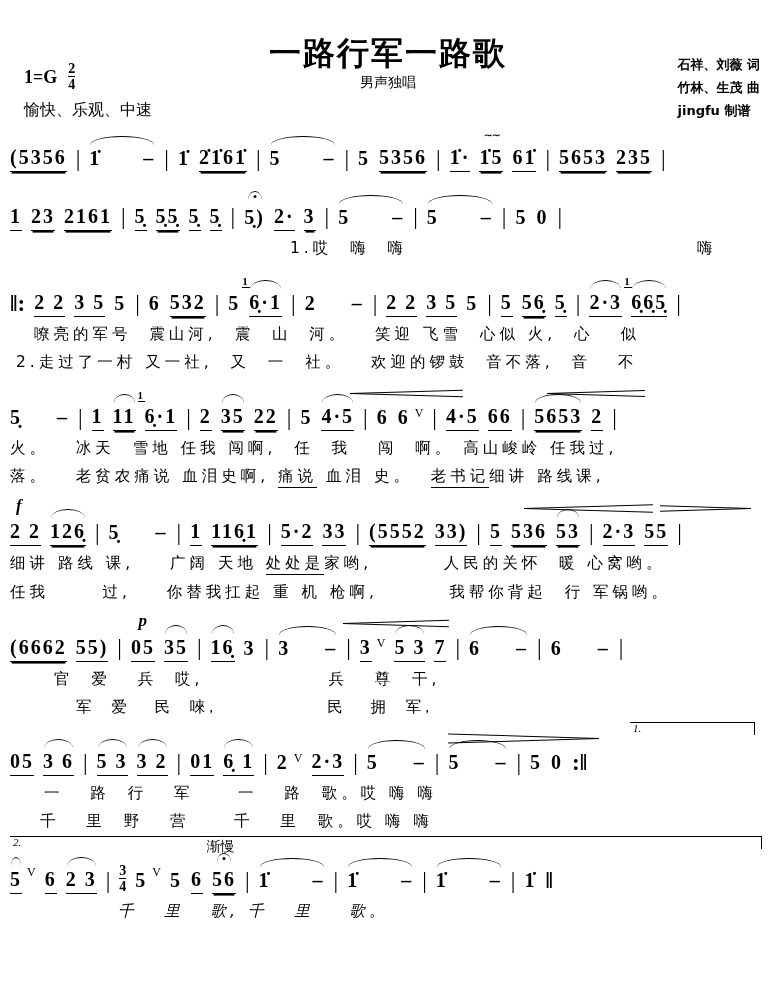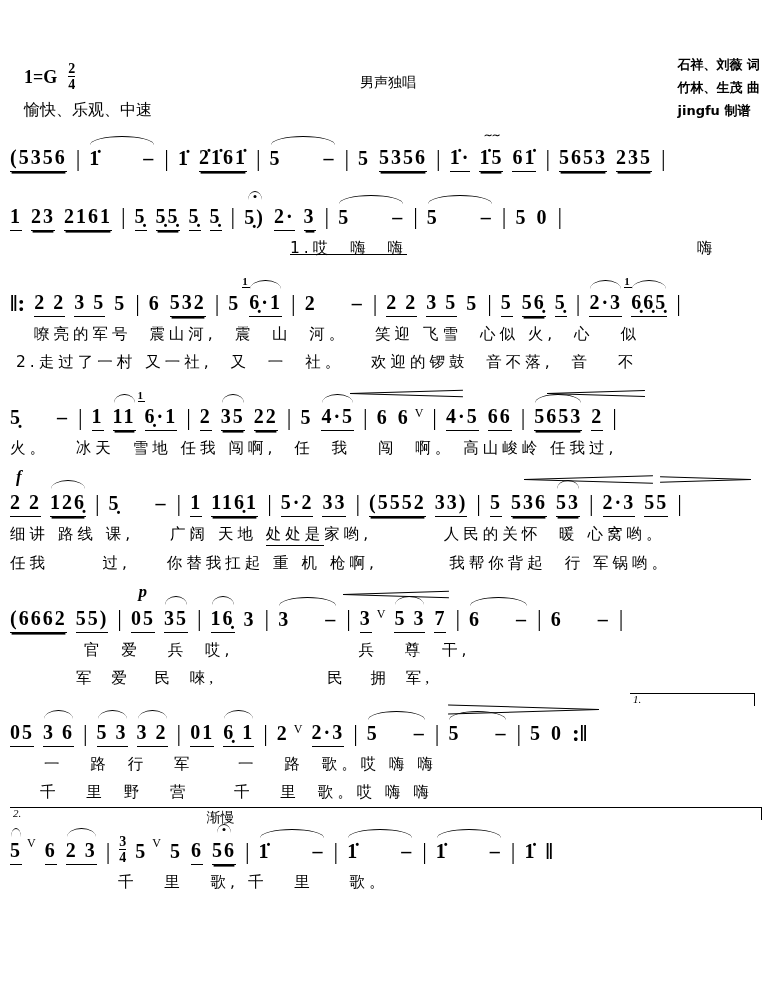--- a/index.html
+++ b/index.html
@@ -64,20 +64,21 @@
 
   
   .lyr{display:flex;white-space:pre;margin-top:7px;font-size:15.5px;letter-spacing:4px;}
   .lyr .lu{border-bottom:1.6px solid #000;}
 </style>
 </head>
 <body>
 
 <div class="page">
   <div class="header">
+    <div class="title">一路行军一路歌</div>
     <div class="subtitle">男声独唱</div>
     <div class="keybox">
       <span>1=G</span>
       <span class="frac">
         <span class="num">2</span>
         <span class="den">4</span>
       </span>
     </div>
     <div class="tempo">愉快、乐观、中速</div>
     <div class="credits">
@@ -86,55 +87,56 @@
       <div>jingfu 制谱</div>
     </div>
   </div>
 
   <div>
       <div class="system">
         <div class="notes"><span class="tok u2">(5356</span><span class="tok bar">|</span><span class="tok arc">1̇      –</span><span class="tok bar">|</span><span class="tok">1̇</span><span class="tok u2">2̇1̇61̇</span><span class="tok bar">|</span><span class="tok arc">5      –</span><span class="tok bar">|</span><span class="tok">5</span><span class="tok u2">5356</span><span class="tok bar">|</span><span class="tok u1">1̇·</span><span class="tok u2">1̇5<span class="orn">∼∼</span></span><span class="tok u1">61̇</span><span class="tok bar">|</span><span class="tok u2">5653</span><span class="tok u2">235</span><span class="tok bar">|</span></div>
       </div>
       <div class="system">
         <div class="notes"><span class="tok u1">1</span><span class="tok u2">23</span><span class="tok u2">2161</span><span class="tok bar">|</span><span class="tok u1">5̣</span><span class="tok u2">5̣5̣</span><span class="tok u1">5̣</span><span class="tok u1">5̣</span><span class="tok bar">|</span><span class="tok">5̣)<span class="ferm"></span></span><span class="tok u1">2·</span><span class="tok u2">3</span><span class="tok bar">|</span><span class="tok arc">5      –</span><span class="tok bar">|</span><span class="tok arc">5      –</span><span class="tok bar">|</span><span class="tok">5</span><span class="tok">0</span><span class="tok bar">|</span></div>
-        <div class="lyr"><span style="margin-left: 280px; text-decoration: underline;">1.哎  嗨  嗨</span><span style="margin-left: 290px;">嗨</span></div>
+        <div class="lyr"><span style="margin-left: 280px;">1.哎  嗨  嗨</span><span style="margin-left: 290px;">嗨</span></div>
       </div>
       <div class="system">
         <div class="notes"><span class="tok bar rep">‖:</span><span class="tok u1">2 2</span><span class="tok u1">3 5</span><span class="tok">5</span><span class="tok bar">|</span><span class="tok">6</span><span class="tok u2">532</span><span class="tok bar">|</span><span class="tok">5</span><span class="tok u1 arc">6̣·1<span class="grace">1</span></span><span class="tok bar">|</span><span class="tok">2     –</span><span class="tok bar">|</span><span class="tok u1">2 2</span><span class="tok u1">3 5</span><span class="tok">5</span><span class="tok bar">|</span><span class="tok u1">5</span><span class="tok u2">56̣</span><span class="tok u1">5̣</span><span class="tok bar">|</span><span class="tok u1 arc">2·3</span><span class="tok u1 arc">6̣6̣5̣<span class="grace">1</span></span><span class="tok bar">|</span></div>
         <div class="lyr"><span style="margin-left: 24px;">嘹亮的军号  震山河,  震  山  河。   笑迎 飞雪  心似 火,  心   似</span></div>
         <div class="lyr"><span style="margin-left: 6px;">2.走过了一村 又一社,  又  一  社。   欢迎的锣鼓  音不落,  音   不</span></div>
       </div>
       <div class="system">
         <div class="mark cresc" style="left: 45%; width: 15%;"></div>
         <div class="mark cresc" style="left: 71%; width: 13%;"></div>
         <div class="notes"><span class="tok">5̣     –</span><span class="tok bar">|</span><span class="tok u1">1</span><span class="tok u2 arc">11</span><span class="tok u1">6̣·1<span class="grace">1</span></span><span class="tok bar">|</span><span class="tok u1">2</span><span class="tok u2 arc">35</span><span class="tok u2">22</span><span class="tok bar">|</span><span class="tok">5</span><span class="tok u1 arc">4·5</span><span class="tok bar">|</span><span class="tok">6</span><span class="tok">6</span><span class="tok breath">V</span><span class="tok bar">|</span><span class="tok u1">4·5</span><span class="tok u1">66</span><span class="tok bar">|</span><span class="tok u2 arc">5653</span><span class="tok u1">2</span><span class="tok bar">|</span></div>
         <div class="lyr"><span>火。   冰天  雪地 任我 闯啊,  任  我   闯  啊。 高山峻岭 任我过,</span></div>
+        <div class="lyr"><span>落。   老贫农痛说 血泪史啊, </span><span class="lu">痛说</span><span> 血泪 史。  </span><span class="lu">老书记</span><span>细讲 路线课,</span></div>
       </div>
       <div class="system">
         <div class="mark dyn" style="left: 6px;">f</div>
         <div class="mark cresc" style="left: 68%; width: 17%;"></div>
         <div class="mark decresc" style="left: 86%; width: 12%;"></div>
         <div class="notes"><span class="tok u1">2 2</span><span class="tok u2 arc">126̣</span><span class="tok bar">|</span><span class="tok">5̣     –</span><span class="tok bar">|</span><span class="tok u1">1</span><span class="tok u2">116̣1</span><span class="tok bar">|</span><span class="tok u1">5·2</span><span class="tok u1">33</span><span class="tok bar">|</span><span class="tok u2">(5552</span><span class="tok u1">33)</span><span class="tok bar">|</span><span class="tok u1">5</span><span class="tok u2">536</span><span class="tok u2 arc">53</span><span class="tok bar">|</span><span class="tok u1">2·3</span><span class="tok u1">55</span><span class="tok bar">|</span></div>
         <div class="lyr"><span>细讲 路线 课,    广阔 天地 </span><span class="lu">处处是</span><span>家哟,        人民的关怀  暖 心窝哟。</span></div>
         <div class="lyr"><span>任我      过,    你替我扛起 重 机 枪啊,        我帮你背起  行 军锅哟。</span></div>
       </div>
       <div class="system">
         <div class="mark dyn" style="left: 17%;">p</div>
         <div class="mark cresc" style="left: 44%; width: 14%;"></div>
         <div class="notes"><span class="tok u2">(6662</span><span class="tok u1">55)</span><span class="tok bar">|</span><span class="tok u1">05</span><span class="tok u1 arc">35</span><span class="tok bar">|</span><span class="tok u1 arc">16̣</span><span class="tok">3</span><span class="tok bar">|</span><span class="tok arc">3     –</span><span class="tok bar">|</span><span class="tok u1">3</span><span class="tok breath">V</span><span class="tok u1 arc">5 3</span><span class="tok u1">7</span><span class="tok bar">|</span><span class="tok arc">6     –</span><span class="tok bar">|</span><span class="tok">6     –</span><span class="tok bar">|</span></div>
-        <div class="lyr"><span style="margin-left: 74px;">官  爱   兵  哎,              兵   尊  干,</span></div>
+        <div class="lyr"><span style="margin-left: 44px;">官  爱   兵  哎,              兵   尊  干,</span></div>
         <div class="lyr"><span style="margin-left: 66px; font-family: Liberation Serif, serif;">军  爱   民  唻,              民   拥  军,</span></div>
       </div>
       <div class="system">
         <div class="mark decresc" style="left: 58%; width: 20%;"></div>
         <div class="mark volta" style="left: 82%; width: 16%;">1.</div>
         <div class="notes"><span class="tok u1">05</span><span class="tok u1 arc">3 6</span><span class="tok bar">|</span><span class="tok u1 arc">5 3</span><span class="tok u1 arc">3 2</span><span class="tok bar">|</span><span class="tok u1">01</span><span class="tok u1 arc">6̣ 1</span><span class="tok bar">|</span><span class="tok">2</span><span class="tok breath">V</span><span class="tok u1">2·3</span><span class="tok bar">|</span><span class="tok arc">5     –</span><span class="tok bar">|</span><span class="tok arc">5     –</span><span class="tok bar">|</span><span class="tok">5</span><span class="tok">0</span><span class="tok bar rep">:‖</span></div>
         <div class="lyr"><span style="margin-left: 34px;">一   路  行   军     一   路  歌。哎 嗨 嗨</span></div>
         <div class="lyr"><span style="margin-left: 30px;">千   里  野   营     千   里  歌。哎 嗨 嗨</span></div>
       </div>
       <div class="system">
         <div class="mark volta" style="left: 0%; width: 99%;">2.</div>
         <div class="mark text" style="left: 26%;">渐慢</div>
         <div class="notes"><span class="tok u1 arc">5</span><span class="tok breath">V</span><span class="tok u1">6</span><span class="tok u1 arc">2 3</span><span class="tok bar">|</span><span class="tok time"><span class="num">3</span><span class="den">4</span></span><span class="tok">5</span><span class="tok breath">V</span><span class="tok">5</span><span class="tok u1">6</span><span class="tok u2">56<span class="ferm"></span></span><span class="tok bar">|</span><span class="tok arc">1̇      –</span><span class="tok bar">|</span><span class="tok arc">1̇      –</span><span class="tok bar">|</span><span class="tok arc">1̇      –</span><span class="tok bar">|</span><span class="tok">1̇</span><span class="tok bar final">‖</span></div>
-        <div class="lyr"><span style="margin-left: 108px;">千   里   歌, 千   里    歌。</span></div>
+        <div class="lyr"><span style="margin-left: 108px; font-style: italic;">千   里   歌, 千   里    歌。</span></div>
       </div>
     </div>
 </div>
 
 </body></html>

